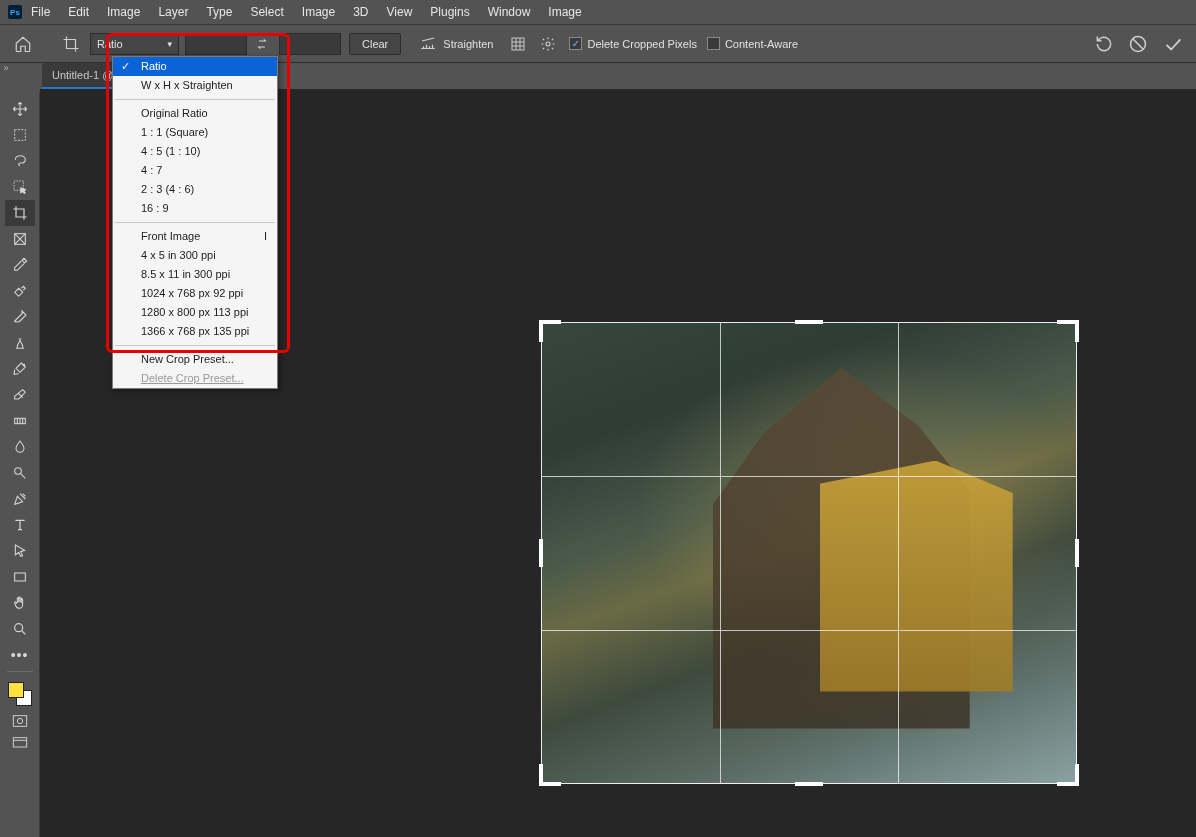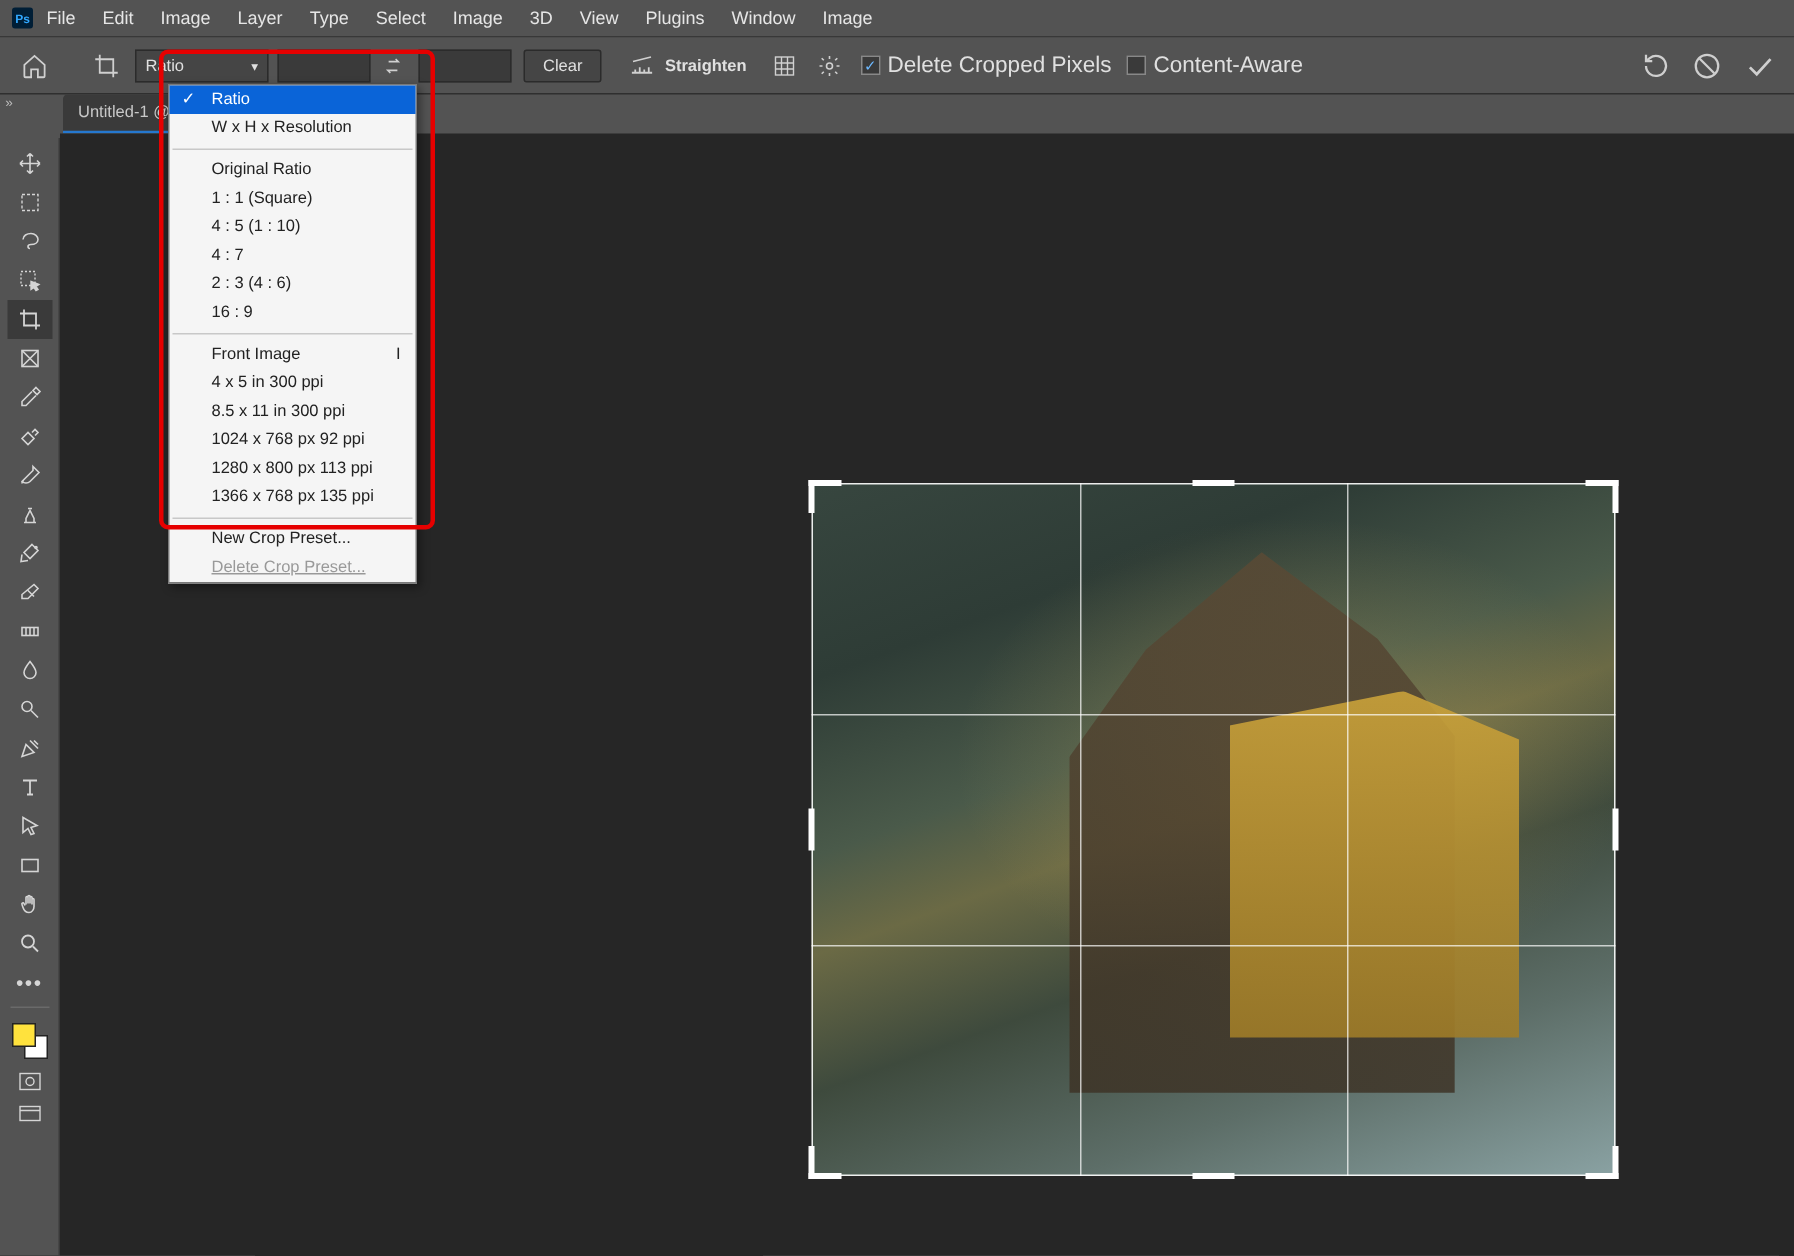--- a/index.html
+++ b/index.html
@@ -11,25 +11,25 @@
 .menu-item { color: #e6e6e6; font-size: 12px; padding: 0 9px; cursor: pointer; }
 
 
 .optionsbar { height: 38px; background: #535353; display: flex; align-items: center; padding-left: 8px; border-bottom: 1px solid #2f2f2f; position: relative; }
 .home-icon, .tool-preset-icon { width: 30px; height: 30px; display: flex; align-items: center; justify-content: center; color: #d0d0d0; }
 .ratio-select { width: 89px; height: 22px; background: #454545; border: 1px solid #2b2b2b; color: #e0e0e0; font-size: 11px; padding: 0 6px; display: flex; align-items: center; justify-content: space-between; margin-left: 4px; cursor: pointer; }
 .dim-input { width: 62px; height: 22px; background: #3a3a3a; border: 1px solid #2b2b2b; margin-left: 6px; }
 .swap-btn { width: 22px; height: 22px; display: flex; align-items: center; justify-content: center; color: #d0d0d0; margin-left: 4px; }
 .clear-btn { height: 22px; background: #454545; border: 1px solid #2b2b2b; color: #e0e0e0; font-size: 11px; padding: 0 12px; margin-left: 8px; display: flex; align-items: center; cursor: pointer; border-radius:2px;text-align:center; }
 .opt-icon { width: 22px; height: 22px; display: flex; align-items: center; justify-content: center; color: #d0d0d0; margin-left: 8px; }
-.straighten-label { color: #e0e0e0; font-size: 11px; margin-left: 4px; font-weight: bold; }
+.straighten-label { color: #e0e0e0; font-size: 11px; margin-left: 4px; }
 .checkbox-wrap { display: flex; align-items: center; margin-left: 10px; }
 .checkbox { width: 13px; height: 13px; border: 1px solid #888; background: #3a3a3a; display: flex; align-items: center; justify-content: center; color: #6db9ff; font-size: 10px; margin-right: 5px; }
 .checkbox.checked::before { content: "✓"; }
-.checkbox-label { color: #e0e0e0; font-size: 15px; }
+.checkbox-label { color: #e0e0e0; font-size: 11px; }
 .right-opts { position: absolute; right: 12px; display: flex; align-items: center; gap: 14px; }
 .opt-right-icon { color: #cfcfcf; display:flex; align-items:center; justify-content:center; }
 
 
 .highlight-box { position: absolute; left: 106px; top: 33px; width: 184px; height: 320px; border: 3px solid #e60000; border-radius: 6px; pointer-events: none; z-index: 50; }
 
 
 .dropdown { position: absolute; left: 112px; top: 56px; width: 166px; background: #f5f5f5; border: 1px solid #7a7a7a; z-index: 40; font-size: 11px; color: #222; box-shadow: 2px 2px 6px rgba(0,0,0,0.4); }
 .dd-item { padding: 2px 8px 2px 28px; position: relative; cursor: pointer; line-height: 15px; }
 .dd-item.selected { background: #0a64d8; color: #fff; }
@@ -344,21 +344,21 @@
       <div class="crop-handle ch-edge ch-top"></div>
       <div class="crop-handle ch-edge ch-bottom"></div>
       <div class="crop-handle ch-edge ch-left"></div>
       <div class="crop-handle ch-edge ch-right"></div>
     </div>
   </div>
 </div>
 
 <div class="dropdown">
   <div class="dd-item selected">Ratio</div>
-  <div class="dd-item">W x H x Resolution</div>
+  <div class="dd-item">W x H x Straighten</div>
   <div class="dd-sep"></div>
   <div class="dd-item">Original Ratio</div>
   <div class="dd-item">1 : 1 (Square)</div>
   <div class="dd-item">4 : 5 (1 : 10)</div>
   <div class="dd-item">4 : 7</div>
   <div class="dd-item">2 : 3 (4 : 6)</div>
   <div class="dd-item">16 : 9</div>
   <div class="dd-sep"></div>
   <div class="dd-item">
     <span>Front Image</span>

